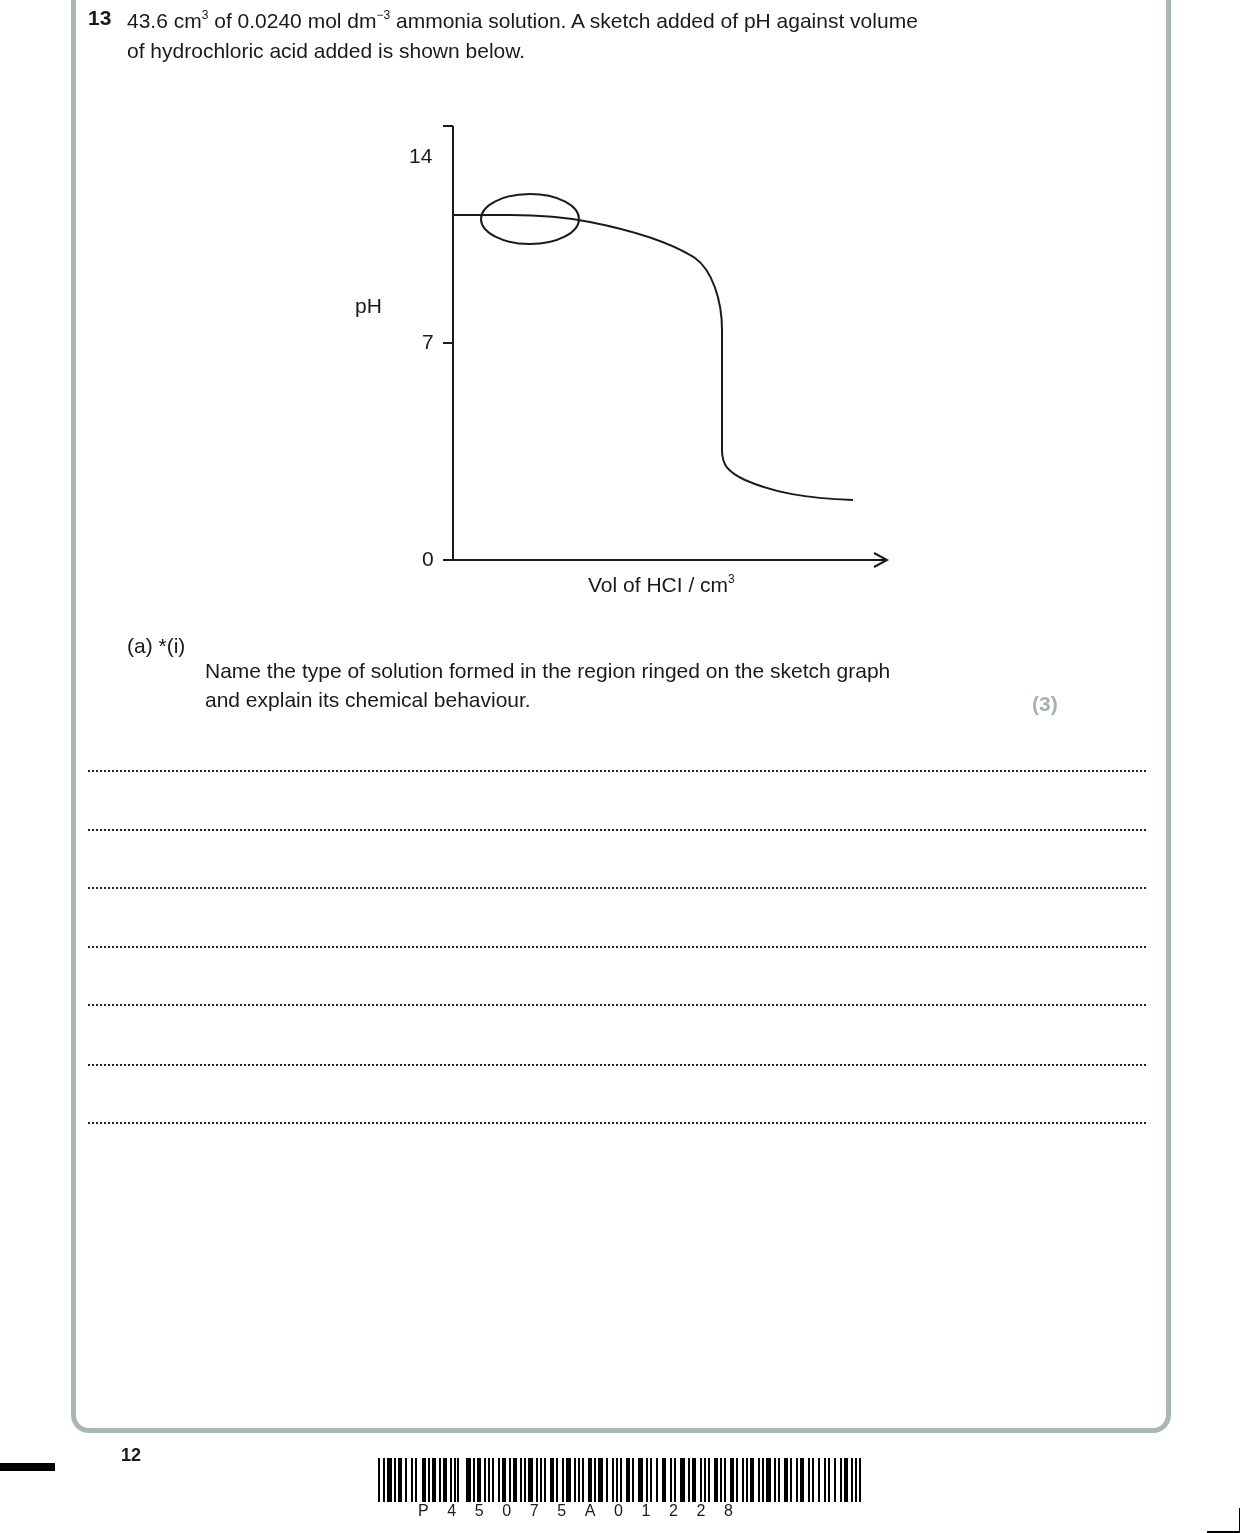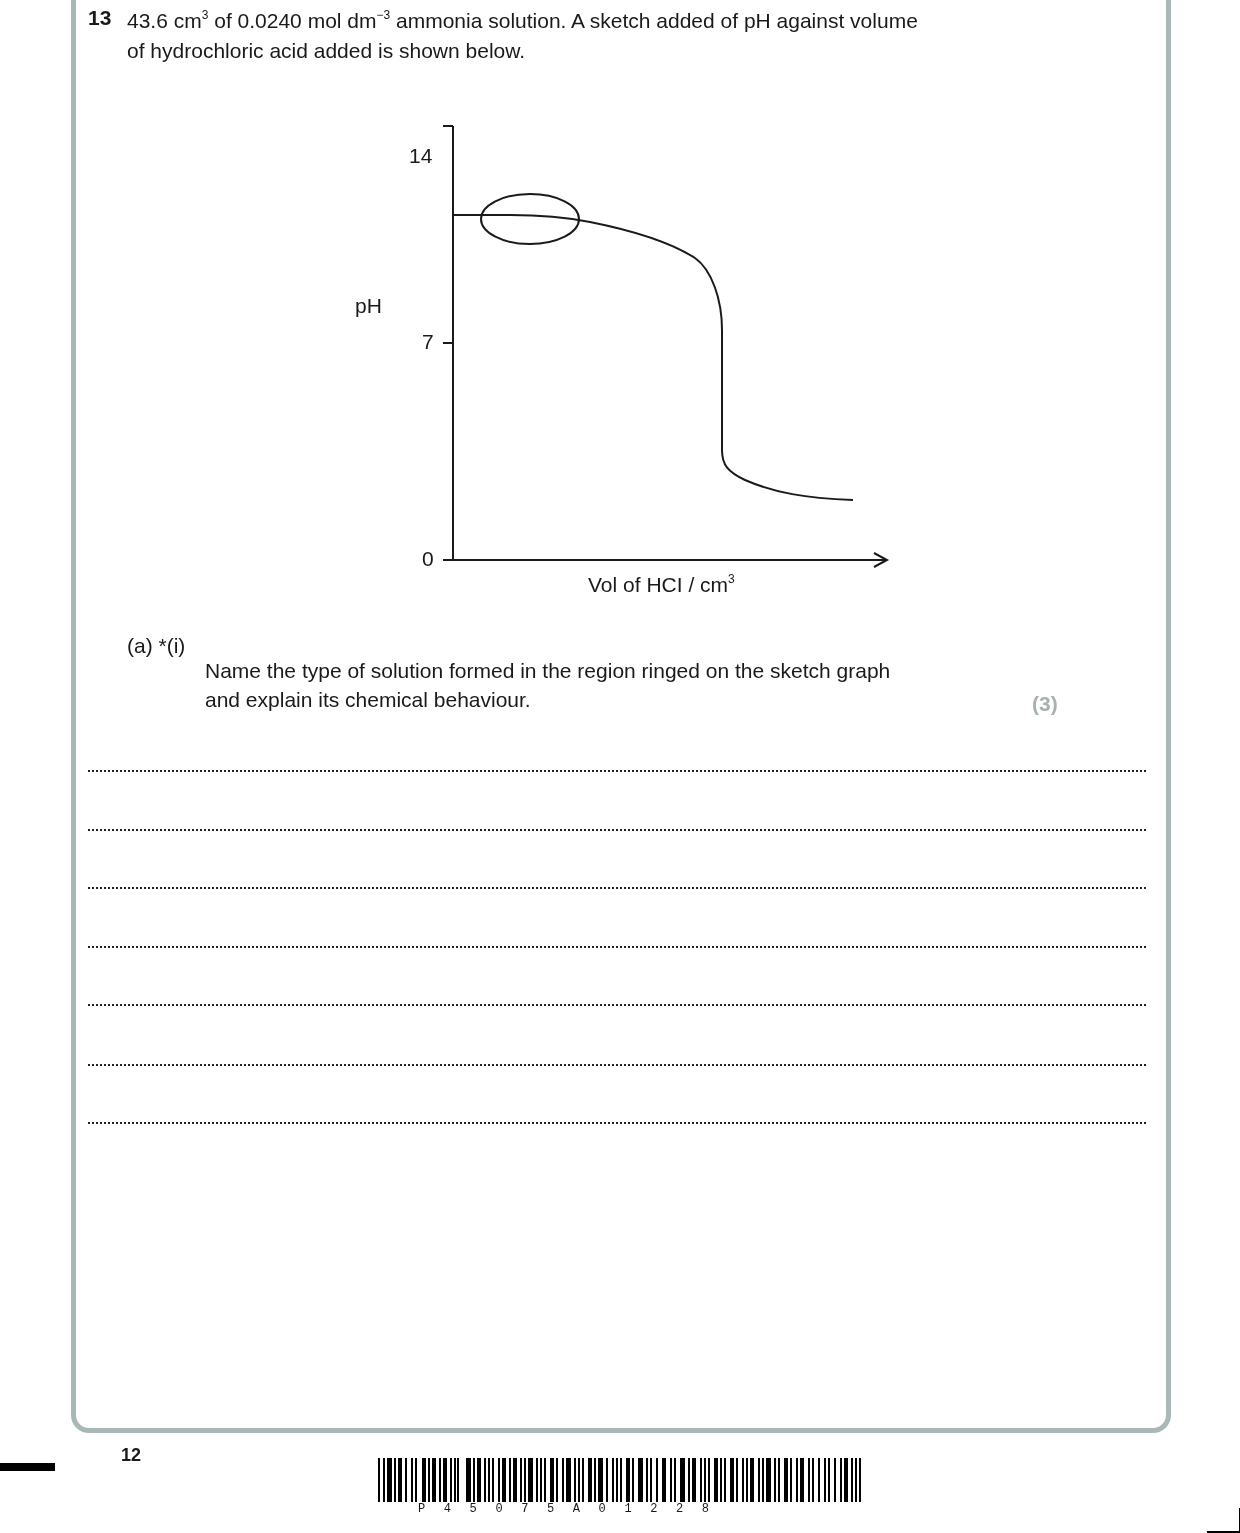--- a/index.html
+++ b/index.html
@@ -13,22 +13,22 @@
     .graph { position:absolute; left:0; top:0; width:1240px; height:620px; pointer-events:none; }
     .tick-label { position:absolute; font-size:21px; }
     .axis-label { position:absolute; font-size:21px; }
     .part-label { position:absolute; left:127px; top:634px; font-size:21px; }
     .part-text { position:absolute; left:205px; top:634px; font-size:21px; line-height:29px; width:820px;margin-top:22px; }
     .marks { position:absolute; left:1032px; top:692px; font-size:21px; font-weight:bold; color:#a7b1b0; }
     .answer-line { position:absolute; left:88px; width:1058px; height:0; border-top:2px dotted #222; }
     .pagenum { position:absolute; left:121px; top:1445px; font-size:18px; font-weight:bold; }
     .leftbar { position:absolute; left:0; top:1463px; width:55px; height:8px; background:#000; }
     .barcode { position:absolute; left:378px; top:1458px; width:483px; height:44px; }
-    .barcode-text { position:absolute; left:418px; top:1502px; font-family:Liberation Mono, monospace;
-                    font-size:12px; letter-spacing:18.6px; }
+    .barcode-text { position:absolute; left:418px; top:1502px; font-family:Liberation Sans, sans-serif;
+                    font-size:16px; letter-spacing:18.6px; }
     .cropmark { position:absolute; left:1207px; top:1508px; width:32px; height:23px;
                 border-right:2px solid #000; border-bottom:2px solid #000; }
   </style>
 </head>
 <body>
 
 <div class="frame"></div>
 
 <div class="qnum">13</div>
 <div class="stem">

